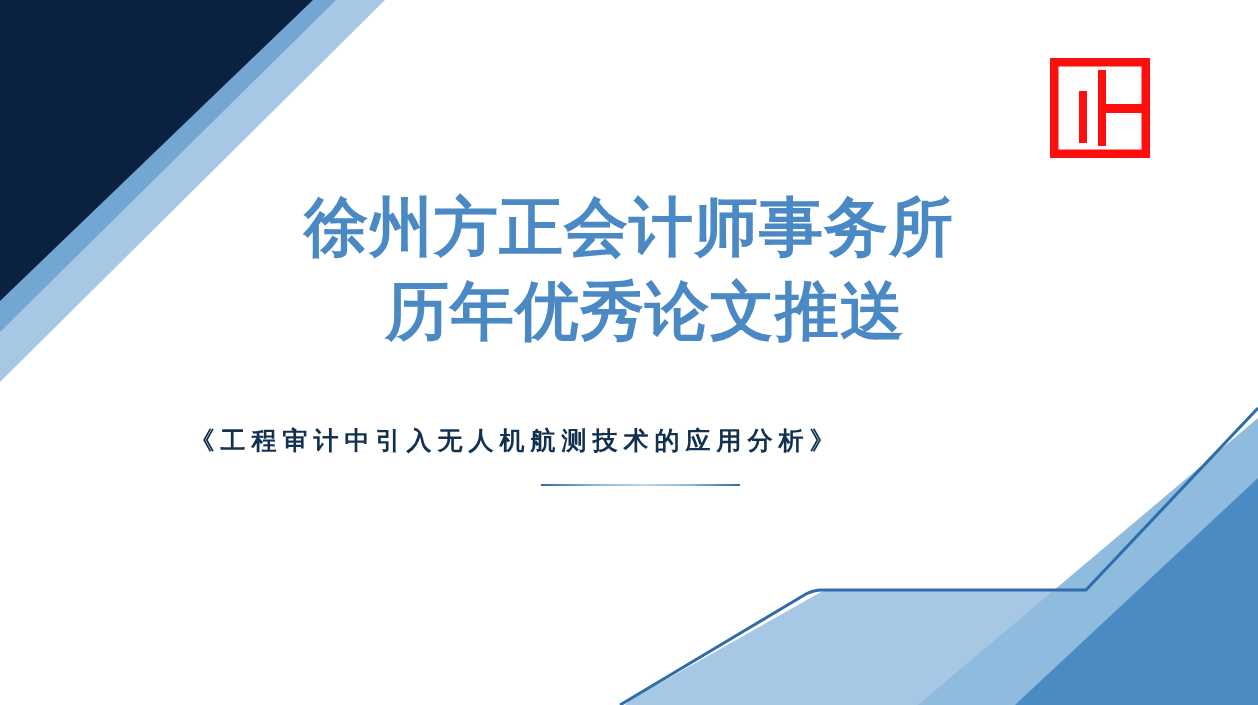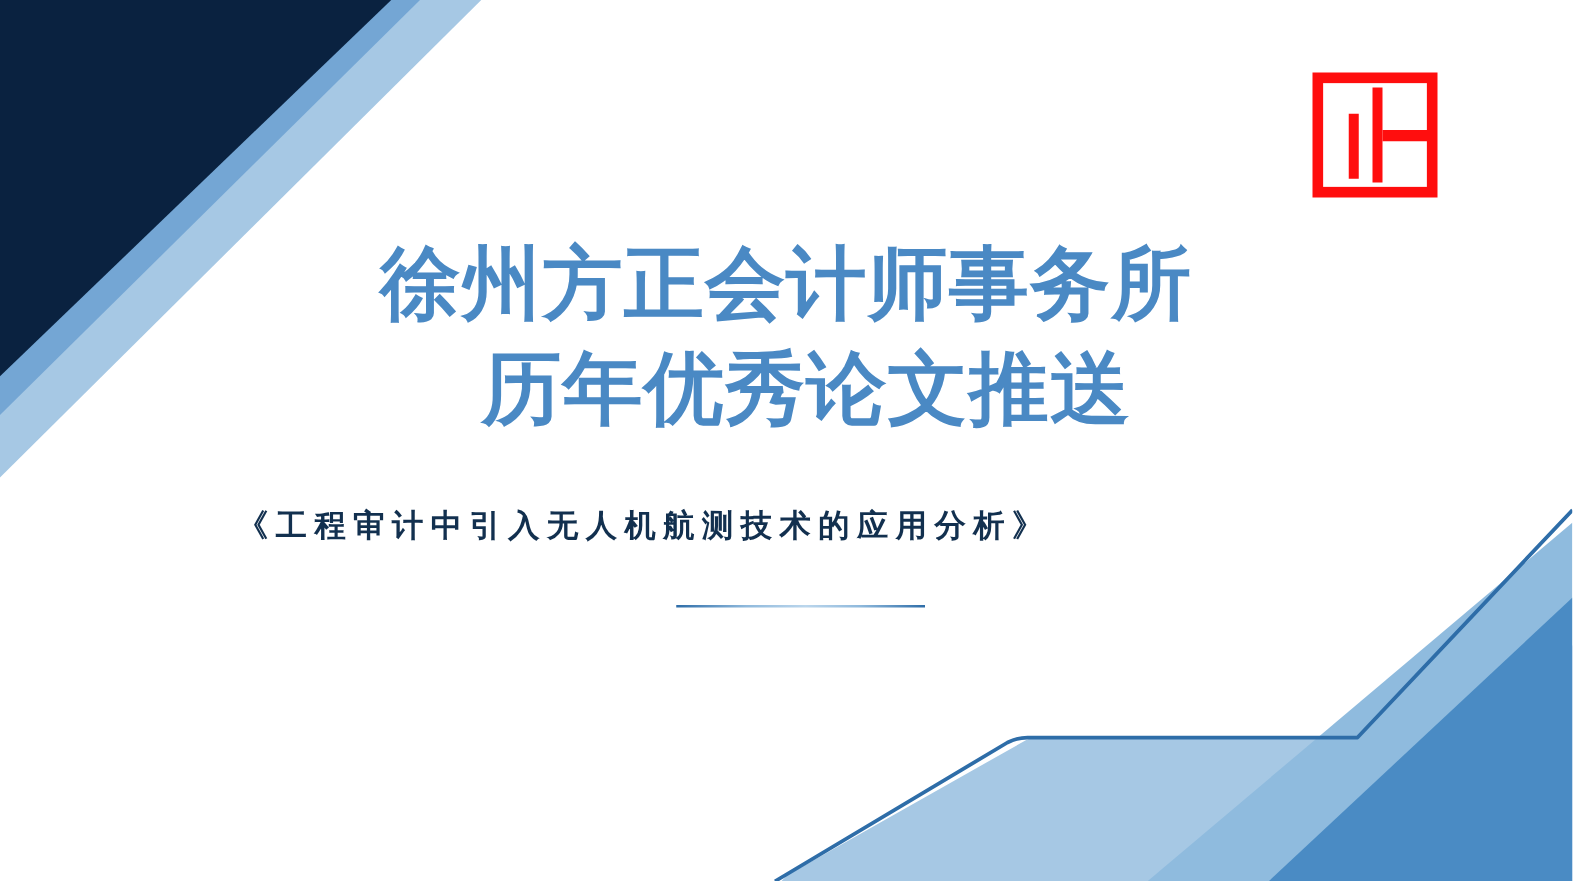--- a/index.html
+++ b/index.html
@@ -49,21 +49,21 @@
     letter-spacing: 1px;
     white-space: nowrap;
   }
   .title-line.second {
     margin-top: 12px;
     padding-left: 32px;
   }
   .subtitle {
     position: absolute;
     left: 0;
-    top: 404px;
+    top: 424px;
     width: 1024px;
     text-align: center;
     font-family: "Liberation Sans", "DejaVu Sans", sans-serif;
     font-weight: bold;
     font-size: 25px;
     color: #12304F;
     letter-spacing: 6px;
     text-indent: 6px;
     white-space: nowrap;
   }

